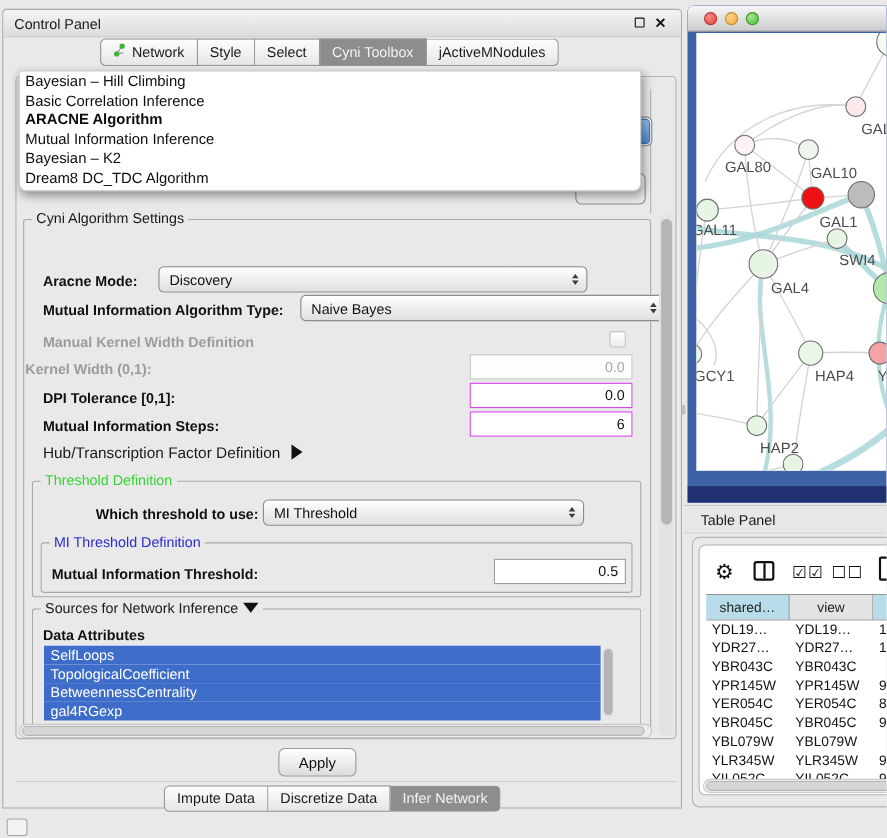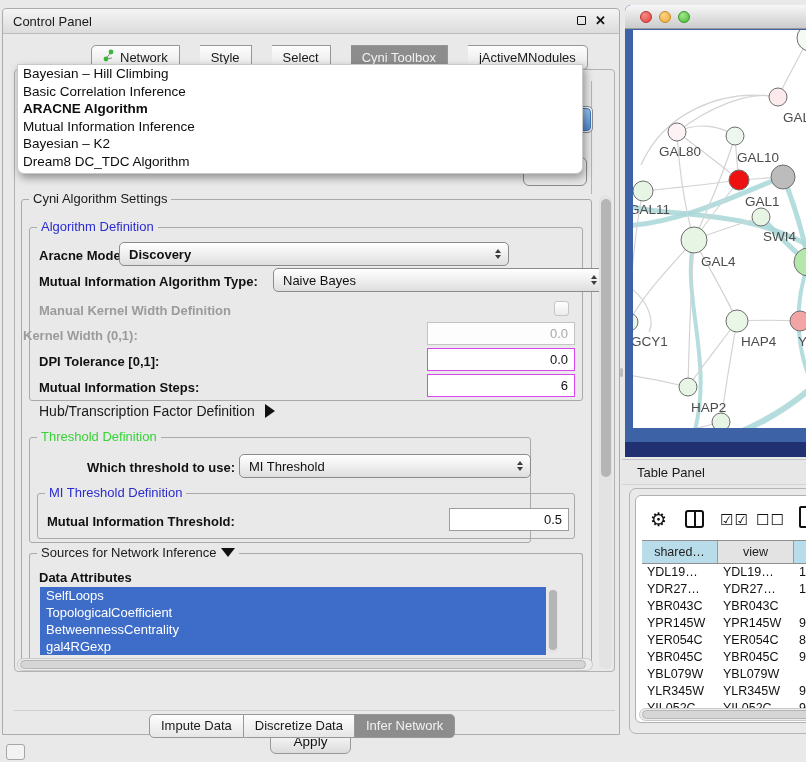--- a/index.html
+++ b/index.html
@@ -13,21 +13,21 @@
   .tb-btn { top:5px; width:15px; height:15px; font-size:13px; color:#111; text-align:center; line-height:14px; cursor:default; }
   #float-icon { left:571px; } #float-icon span { display:inline-block; width:9px; height:9px; border:1.6px solid #111; border-radius:1px; margin-top:2px; }
   #close-icon { left:590px; font-weight:bold; }
 
   
   .tabrow { display:flex; }
   .tab { border:1px solid #979797; border-left:none; background:linear-gradient(#fdfdfd,#e6e6e6); font-size:13px; color:#1a1a1a; padding:3px 11px 4px; display:flex; align-items:center; gap:5px; white-space:nowrap; }
   .tab:first-child { border-left:1px solid #979797; border-radius:5px 0 0 5px; }
   .tab:last-child { border-radius:0 5px 5px 0; }
   .tab.sel { background:#8d8d8d; color:#f2f2f2; }
-  #top-tabs { left:88px; top:36px;gap:20px; }
+  #top-tabs { left:88px; top:26px; }
   #bottom-tabs { left:146px; top:705px; }
 
   
   #algo-popup { left:14px; top:55px; width:566px; background:#fff; border:1px solid #c9c9c9; border-radius:0 0 7px 7px; box-shadow:2px 4px 9px rgba(0,0,0,.38); z-index:30; padding-bottom:3px; }
   #algo-placeholder { height:18px; text-align:center; color:#bdbdbd; font-size:13.5px; line-height:18px; }
   .algo-opt { height:17.5px; line-height:17.5px; font-size:13.5px; color:#0d0d0d; padding-left:5px; }
   .algo-opt.bold { font-weight:bold; }
 
   
   .frag { z-index:5; }
@@ -54,21 +54,21 @@
   .tri-right { display:inline-block; width:0; height:0; border-top:7px solid transparent; border-bottom:7px solid transparent; border-left:10px solid #111; }
   .tri-down { display:inline-block; width:0; height:0; border-left:7px solid transparent; border-right:7px solid transparent; border-top:9px solid #111; }
 
   #attr-list { position:absolute; left:37px; top:578px; width:506px; background:#fff; }
   .attr-item { height:17px; line-height:17px; background:#3e6dc9; color:#fff; font-size:13px; padding-left:6px; }
   .vscroll { position:absolute; background:#e3e3e3; border-radius:6px; }
   .vthumb { position:absolute; background:#b5b5b5; border-radius:5px; }
   .hscroll { position:absolute; background:#ededed; border:1px solid #c9c9c9; border-radius:7px; }
   .hthumb { position:absolute; background:#d6d6d6; border:1px solid #b5b5b5; border-radius:6px; }
 
-  #apply-btn { left:267px; top:671px; width:81px; height:26px; background:linear-gradient(#ffffff,#dcdcdc); border:1px solid #999; border-radius:6px; font-size:13.5px; color:#111; display:flex; align-items:center; justify-content:center;margin-top:48px; }
+  #apply-btn { left:250px; top:671px; width:71px; height:26px; background:linear-gradient(#ffffff,#dcdcdc); border:1px solid #999; border-radius:6px; font-size:13.5px; color:#111; display:flex; align-items:center; justify-content:center; }
   #apply-divider { left:11px; top:701px; width:601px; height:1px; background:#cecece; }
 
   
   #net-window { left:625px; top:5px; width:181px; height:452px; background:#3e62a6; border-radius:6px 0 0 0; overflow:hidden; }
   #net-titlebar { left:0; top:0; width:100%; height:24px; background:linear-gradient(#f7f7f7,#cccccc); border-bottom:1px solid #9a9a9a; border-radius:6px 0 0 0; }
   .light { position:absolute; top:6px; width:12px; height:12px; border-radius:50%; }
   #net-canvas { left:8px; top:25px; width:173px; height:398px; background:#fff; overflow:hidden; }
   #net-bottom-navy { left:0; top:437px; width:100%; height:15px; background:#203070; }
 
   
@@ -141,25 +141,22 @@
         <div class="algo-opt">Mutual Information Inference</div>
         <div class="algo-opt">Bayesian – K2</div>
         <div class="algo-opt">Dream8 DC_TDC Algorithm</div>
       </div>
   </div>
 
   <div class="group" style="left:18px; top:190px; width:571px; height:468px;">
     <span class="legend leg-black">Cyni Algorithm Settings</span>
   </div>
 
-  <div class="group" style="left:26px; top:218px; width:554px; height:174px;">
-    <span class="legend leg-blue">Algorithm Definition</span>
-  </div>
   <div class="lbl" style="left:36px; top:239px;">Aracne Mode:</div>
-  <div class="combo" style="left:116px; top:233px; width:390px;font-weight:bold;">
+  <div class="combo" style="left:141px; top:233px; width:390px;">
     <span>Discovery</span>
     <span class="spin">
         <i class="tri-u"></i>
         <i class="tri-d"></i>
       </span>
   </div>
   <div class="lbl" style="left:36px; top:265px;">Mutual Information Algorithm Type:</div>
   <div class="combo" style="left:270px; top:259px; width:332px;">
     <span>Naive Bayes</span>
     <span class="spin">
@@ -174,21 +171,21 @@
   <div class="lbl" style="left:36px; top:345px;">DPI Tolerance [0,1]:</div>
   <div class="tfield" style="left:424px; top:339px; width:148px; height:23px;">0.0</div>
   <div class="lbl" style="left:36px; top:371px;">Mutual Information Steps:</div>
   <div class="tfield" style="left:424px; top:365px; width:148px; height:23px;">6</div>
 
   <div class="abs" style="left:36px; top:394px; font-size:14px; color:#1a1a1a; display:flex; align-items:center; gap:10px;">
     <span>Hub/Transcription Factor Definition</span>
     <span class="tri-right"></span>
   </div>
 
-  <div class="group" style="left:26px; top:428px; width:502px; height:106px;">
+  <div class="group" style="left:26px; top:428px; width:554px; height:106px;">
     <span class="legend leg-green">Threshold Definition</span>
   </div>
   <div class="lbl" style="left:84px; top:451px;">Which threshold to use:</div>
   <div class="combo" style="left:236px; top:445px; width:292px;">
     <span>MI Threshold</span>
     <span class="spin">
         <i class="tri-u"></i>
         <i class="tri-d"></i>
       </span>
   </div>

